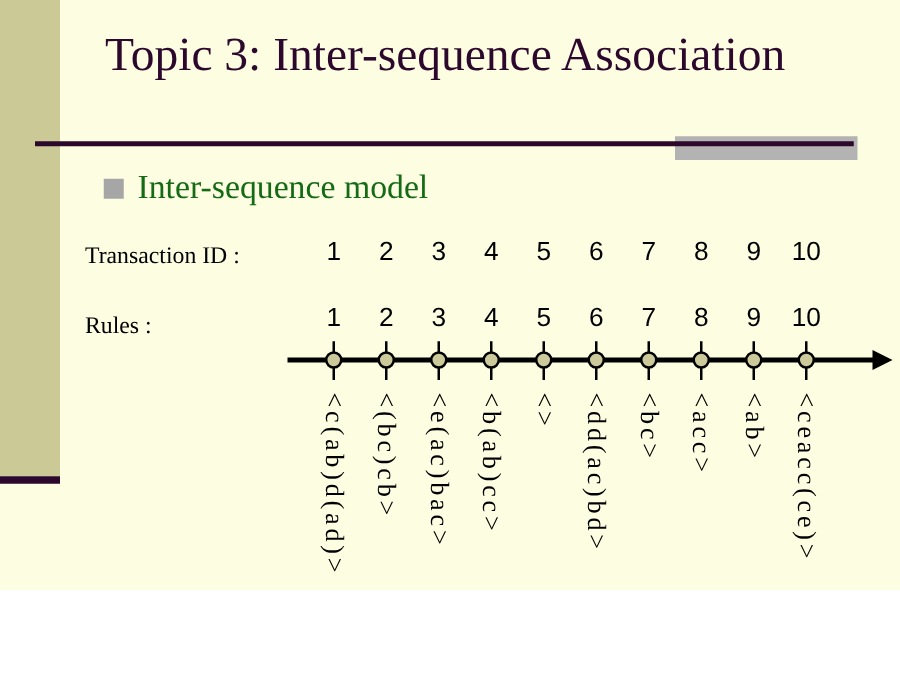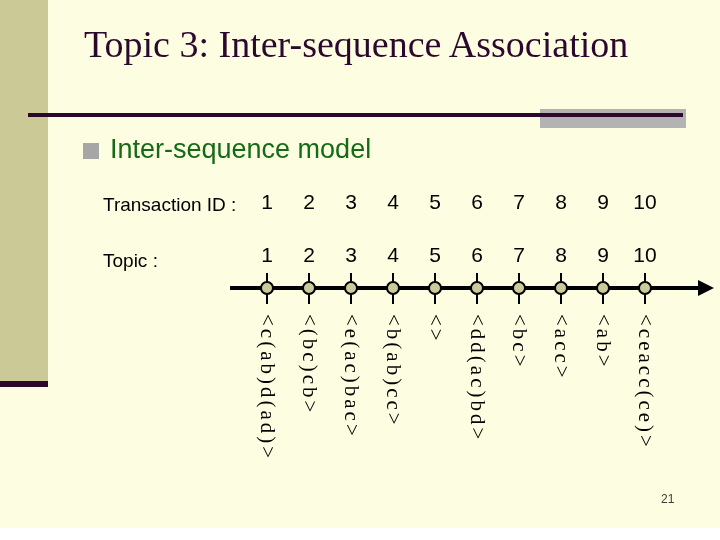--- a/index.html
+++ b/index.html
@@ -1,36 +1,36 @@
 <!DOCTYPE html>
 <html style="--background: #fdfde1; --sidebar: #cbc996; --title-text: #2d082d; --accent-line: #2d082d; --accent-box: #b3b3b3; --bullet-square: #a6a6a6; --bullet-text: #156b15; --timeline: #000000; --node-fill: #ccc99b;"><head>
 <meta charset="utf-8">
 <style>
   html,body{margin:0;padding:0;}
   #slide{
     position:relative;
-    width:720px;height:528px;
+    width:720px;height:472px;
     background:var(--background,#fdfde1);
     overflow:hidden;
     font-family:"Liberation Sans",sans-serif;
   }
-  .abs{position:absolute;}
+  .abs{position:absolute;font-family:Liberation Serif, serif;}
   .sidebar{left:0;top:0;width:48px;height:381px;background:var(--sidebar,#cbc996);}
   .sidebar-rule{left:0;top:381px;width:48px;height:6px;background:var(--accent-line,#2d082d);}
   .title{
     left:84px;top:22px;width:610px;
     font-family:"Liberation Serif",serif;
     font-size:38px;line-height:44px;
     color:var(--title-text,#2d082d);
   }
   .accent-box{left:540px;top:109px;width:146px;height:19px;background:var(--accent-box,#b3b3b3);z-index:1;}
   .title-rule{left:28px;top:113px;width:655px;height:4px;background:var(--accent-line,#2d082d);z-index:2;}
   .bullet-square{left:83px;top:143px;width:16px;height:16px;background:var(--bullet-square,#a6a6a6);}
   .bullet-label{left:110px;top:134px;font-size:27px;color:var(--bullet-text,#156b15);}
-  .row-label{font-size:19px;color:#000;margin-left:35px;}
+  .row-label{font-size:19px;color:#000;}
   .id-label{left:68px;top:194px;}
   .time-label{left:68px;top:247px;line-height:28px;}
   .col-num{
     position:absolute;width:44px;margin-left:-22px;text-align:center;
     font-size:21px;color:#000;
   }
   .id-num{top:190px;}
   .time-num{top:243px;}
   .timeline-line{left:230px;top:286px;width:470px;height:4px;background:var(--timeline,#000);z-index:4;}
   .arrow-head{
@@ -67,21 +67,21 @@
 
   <div class="abs accent-box"></div>
   <div class="abs title-rule"></div>
 
   <div class="abs bullet-square"></div>
   <div class="abs bullet-label">Inter-sequence model</div>
 
   <div class="abs row-label id-label">Transaction ID :</div>
 
   <div class="abs row-label time-label">
-    <div>Topic :</div>
+    <div>Rules :</div>
   </div>
 
   <div id="id-row">
       <div class="col-num id-num" style="left: 267px;">1</div>
       <div class="col-num id-num" style="left: 309px;">2</div>
       <div class="col-num id-num" style="left: 351px;">3</div>
       <div class="col-num id-num" style="left: 393px;">4</div>
       <div class="col-num id-num" style="left: 435px;">5</div>
       <div class="col-num id-num" style="left: 477px;">6</div>
       <div class="col-num id-num" style="left: 519px;">7</div>

